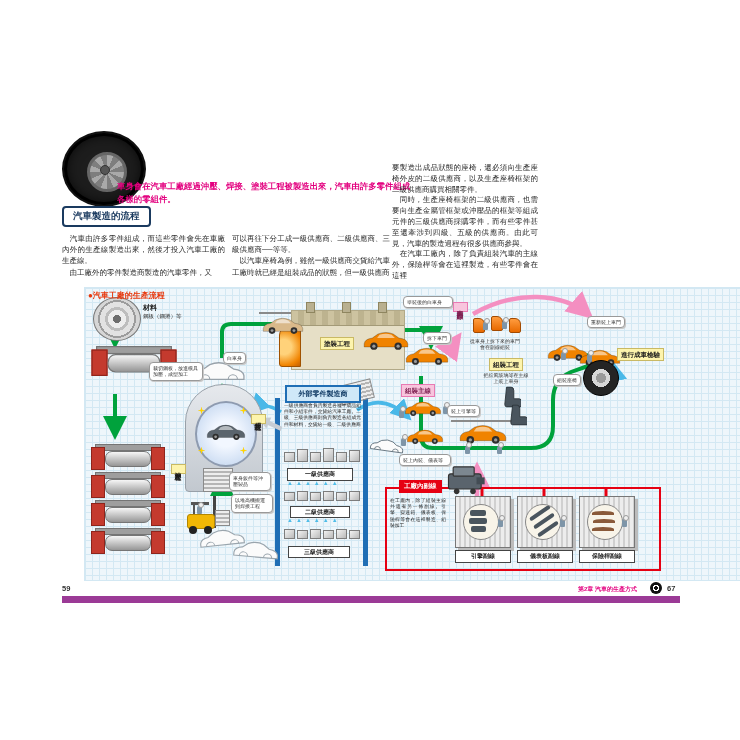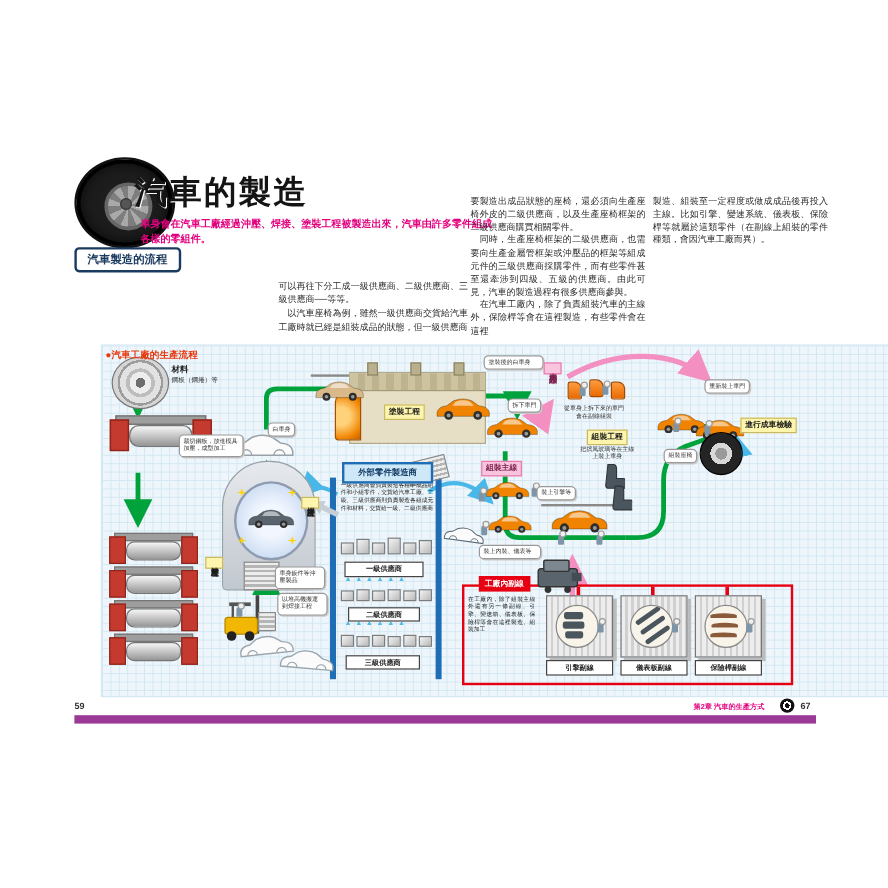--- a/index.html
+++ b/index.html
@@ -121,32 +121,32 @@
           <circle cx="24" cy="25" r="2.4" fill="#333"></circle>
       </symbol>
     </defs>
   </svg>
 
   
   <div class="abs tire-photo" style="left:62px;top:131px;">
     <div class="spokes"></div>
     <div class="hub"></div>
   </div>
-  <div class="abs main-title" style="left:112px;top:142px;">汽車的製造</div>
   <div class="abs subtitle" style="left:117px;top:180px;width:300px;">車身會在汽車工廠經過沖壓、焊接、塗裝工程被製造出來，汽車由許多零件組成
 各樣的零組件。</div>
 
   
   <div class="abs section-head" style="left:62px;top:206px;">汽車製造的流程</div>
+  <div class="abs bodytext" style="left:62px;top:233px;width:163px;">　汽車由許多零件組成，而這些零件會先在車廠內外的生產線製造出來，然後才投入汽車工廠的生產線。
+　由工廠外的零件製造商製造的汽車零件，又</div>
   <div class="abs bodytext" style="left:232px;top:233px;width:158px;">可以再往下分工成一級供應商、二級供應商、三級供應商──等等。
 　以汽車座椅為例，雖然一級供應商交貨給汽車工廠時就已經是組裝成品的狀態，但一級供應商</div>
   <div class="abs bodytext" style="left:392px;top:163px;width:146px;line-height:10.8px;">要製造出成品狀態的座椅，還必須向生產座椅外皮的二級供應商，以及生產座椅框架的二級供應商購買相關零件。
 　同時，生產座椅框架的二級供應商，也需要向生產金屬管框架或沖壓品的框架等組成元件的三級供應商採購零件，而有些零件甚至還牽涉到四級、五級的供應商。由此可見，汽車的製造過程有很多供應商參與。
 　在汽車工廠內，除了負責組裝汽車的主線外，保險桿等會在這裡製造，有些零件會在這裡</div>
-  <div class="abs bodytext" style="left:544px;top:163px;width:146px;line-height:10.8px;">製造、組裝至一定程度或做成成品後再投入主線。比如引擎、變速系統、儀表板、保險桿等就屬於這類零件（在副線上組裝的零件種類，會因汽車工廠而異）。</div>
 
   
   <div id="diagram">
 
     <svg id="flow-svg" width="600" height="292">
       <defs>
         <marker id="ag" markerWidth="8" markerHeight="8" refX="5" refY="3" orient="auto">
             <path d="M0 0L6 3L0 6Z" fill="#00a23c"></path>
           </marker>
         <marker id="ac" markerWidth="8" markerHeight="8" refX="5" refY="3" orient="auto">

